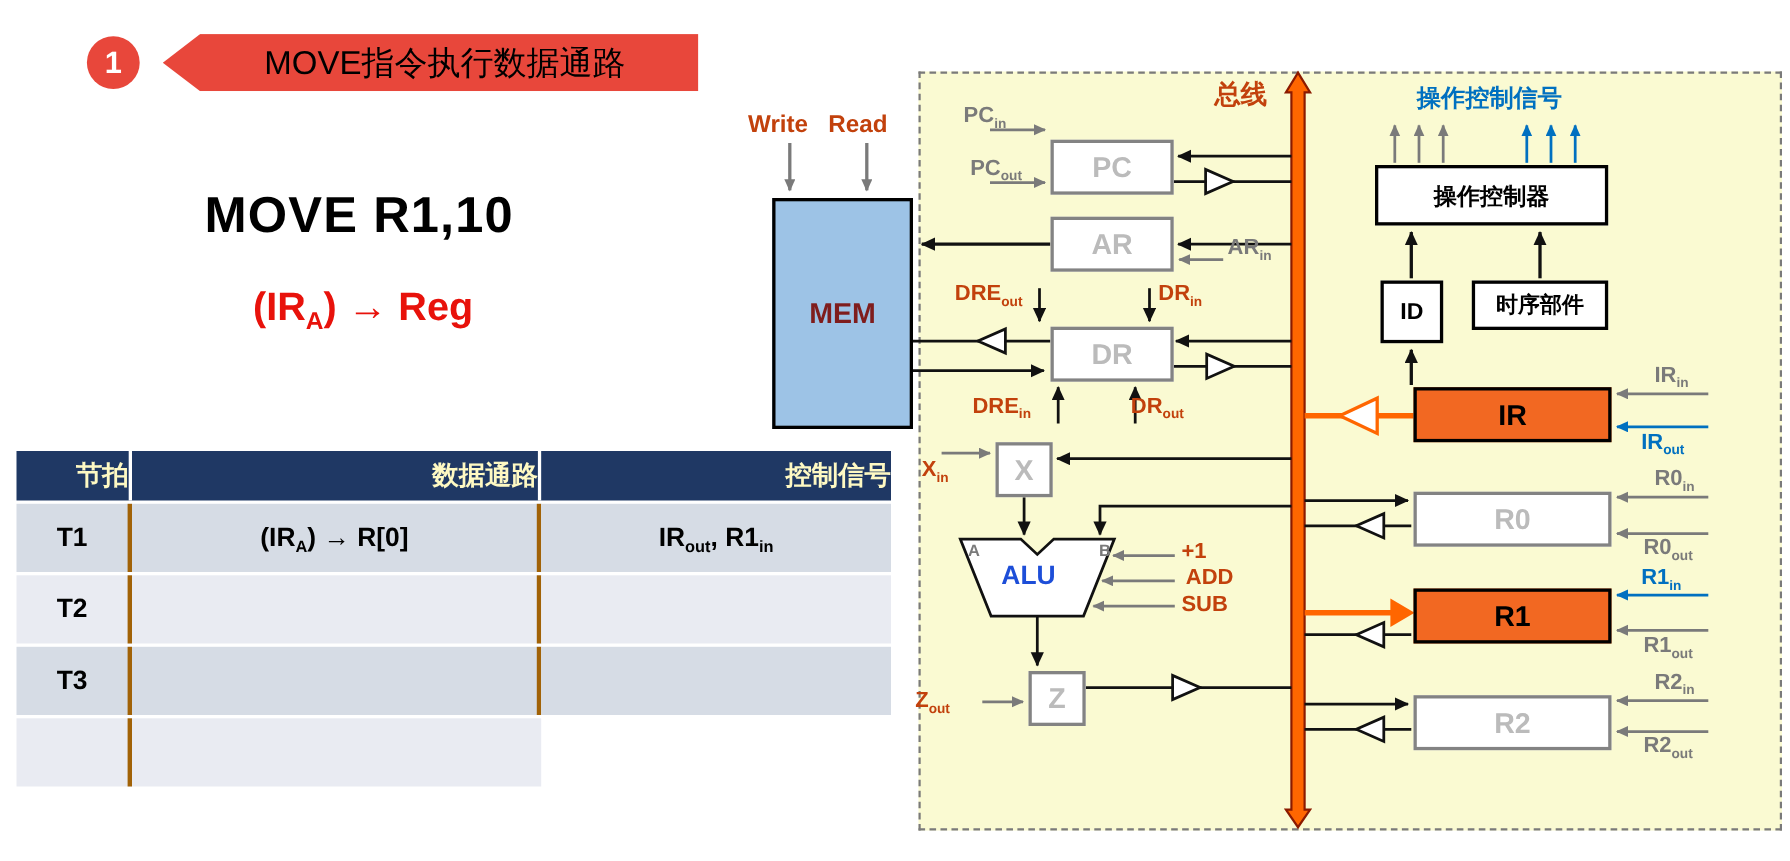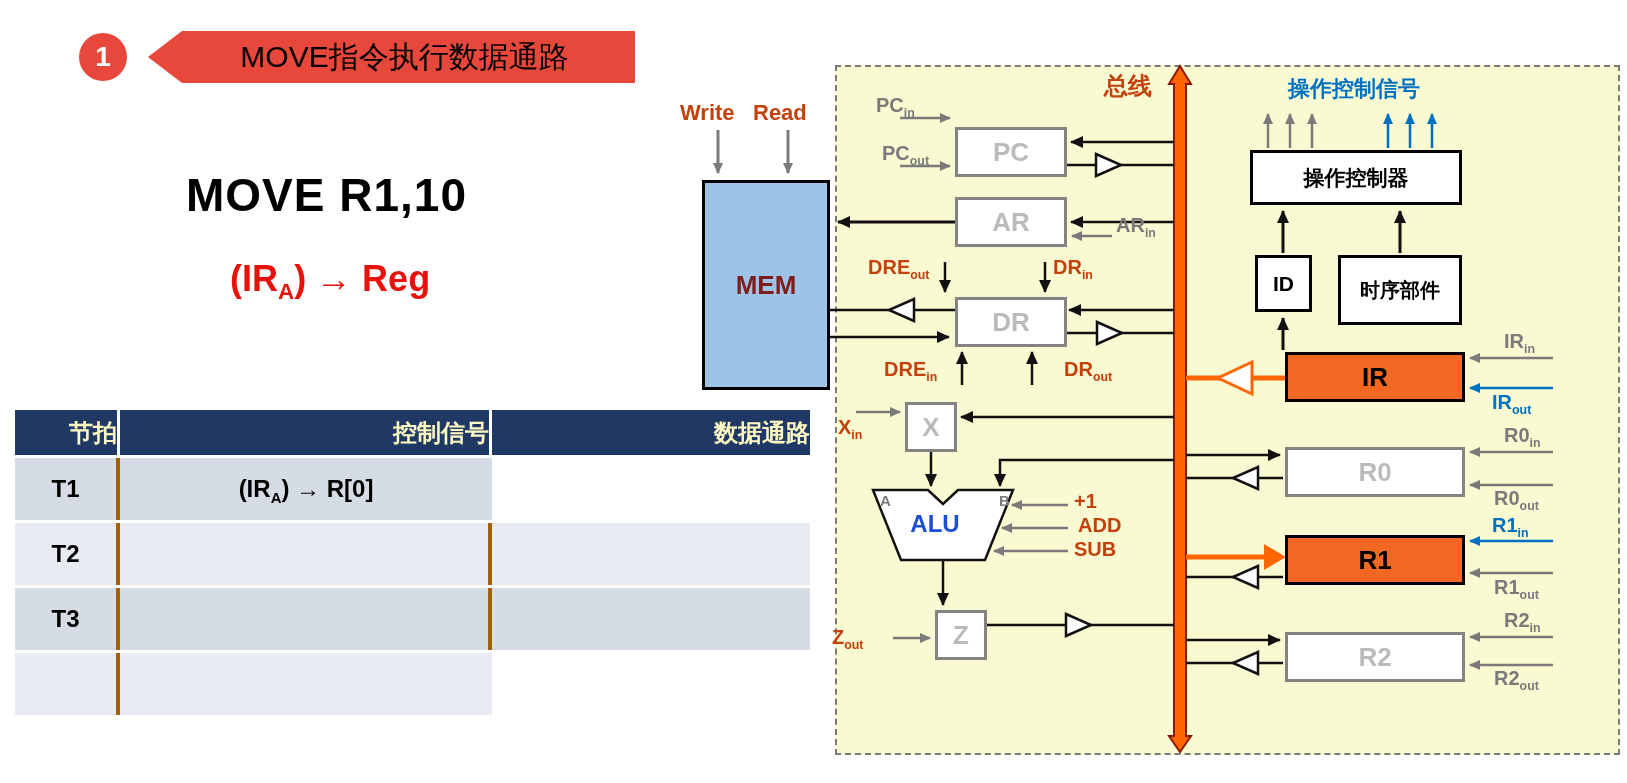--- a/index.html
+++ b/index.html
@@ -48,26 +48,27 @@
 <body>
 
 <div class="badge">1</div>
 <div class="banner">MOVE指令执行数据通路</div>
 <div class="instruction">MOVE R1,10</div>
 <div class="operation"><span>(IR</span><sub>A</sub><span>) → Reg</span></div>
 
 <div class="ttable">
   <div class="trow">
     <div class="th">节拍</div>
+    <div class="th">数据通路</div>
     <div class="th">控制信号</div>
-    <div class="th">数据通路</div>
   </div>
   <div class="trow row-a">
     <div class="td">T1</div>
     <div class="td"><span>(IR</span><sub>A</sub><span>) → R[0]</span></div>
+    <div class="td"><span>IR</span><sub>out</sub><span>, R1</span><sub>in</sub></div>
   </div>
   <div class="trow row-b">
     <div class="td">T2</div>
     <div class="td"></div>
     <div class="td"></div>
   </div>
   <div class="trow row-a">
     <div class="td">T3</div>
     <div class="td"></div>
     <div class="td"></div>
@@ -177,38 +178,38 @@
 </svg>
 
 <div class="box kbox" style="left:702px;top:180px;width:128px;height:210px;background:#9DC3E6;color:#7f1d1d;font-size:26px">MEM</div>
 <div class="box gbox" style="left:955px;top:127px;width:112px;height:50px">PC</div>
 <div class="box gbox" style="left:955px;top:197px;width:112px;height:50px">AR</div>
 <div class="box gbox" style="left:955px;top:297px;width:112px;height:50px">DR</div>
 <div class="box gbox" style="left:905px;top:402px;width:52px;height:50px">X</div>
 <div class="box gbox" style="left:935px;top:610px;width:52px;height:50px">Z</div>
 <div class="box kbox" style="left:1250px;top:150px;width:212px;height:55px;font-size:21px">操作控制器</div>
 <div class="box kbox" style="left:1255px;top:255px;width:57px;height:57px;font-size:21px">ID</div>
-<div class="box kbox" style="left:1338px;top:255px;width:124px;height:70px;font-size:20px">时序部件</div>
+<div class="box kbox" style="left:1338px;top:255px;width:124px;height:45px;font-size:20px">时序部件</div>
 <div class="box obox" style="left:1285px;top:352px;width:180px;height:50px">IR</div>
 <div class="box gbox" style="left:1285px;top:447px;width:180px;height:50px">R0</div>
 <div class="box obox" style="left:1285px;top:535px;width:180px;height:50px">R1</div>
 <div class="box gbox" style="left:1285px;top:632px;width:180px;height:50px">R2</div>
 
 <div class="lbl blk" style="left:680px;top:100px;font-size:22px">Write</div>
 <div class="lbl blk" style="left:753px;top:100px;font-size:22px">Read</div>
 <div class="lbl blk" style="left:1104px;top:70px;font-size:24px">总线</div>
 <div class="ctitle">操作控制信号</div>
 
 <div class="lbl gray" style="left:876px;top:94px"><span>PC</span><sub>in</sub></div>
 <div class="lbl gray" style="left:882px;top:142px"><span>PC</span><sub>out</sub></div>
 <div class="lbl gray" style="left:1116px;top:214px"><span>AR</span><sub>in</sub></div>
 <div class="lbl blk" style="left:868px;top:256px"><span>DRE</span><sub>out</sub></div>
 <div class="lbl blk" style="left:1053px;top:256px"><span>DR</span><sub>in</sub></div>
 <div class="lbl blk" style="left:884px;top:358px"><span>DRE</span><sub>in</sub></div>
-<div class="lbl blk" style="left:1064px;top:358px"><span>DR</span><sub>out</sub></div>
+<div class="lbl blk" style="left:1028px;top:358px"><span>DR</span><sub>out</sub></div>
 <div class="lbl blk" style="left:838px;top:416px"><span>X</span><sub>in</sub></div>
 <div class="lbl blk" style="left:832px;top:626px"><span>Z</span><sub>out</sub></div>
 
 <div class="lbl blk" style="left:1074px;top:490px">+1</div>
 <div class="lbl blk" style="left:1078px;top:514px">ADD</div>
 <div class="lbl blk" style="left:1074px;top:538px">SUB</div>
 <div class="lbl gray port" style="left:880px;top:492px">A</div>
 <div class="lbl gray port" style="left:999px;top:492px">B</div>
 <div class="alulbl">ALU</div>
 

